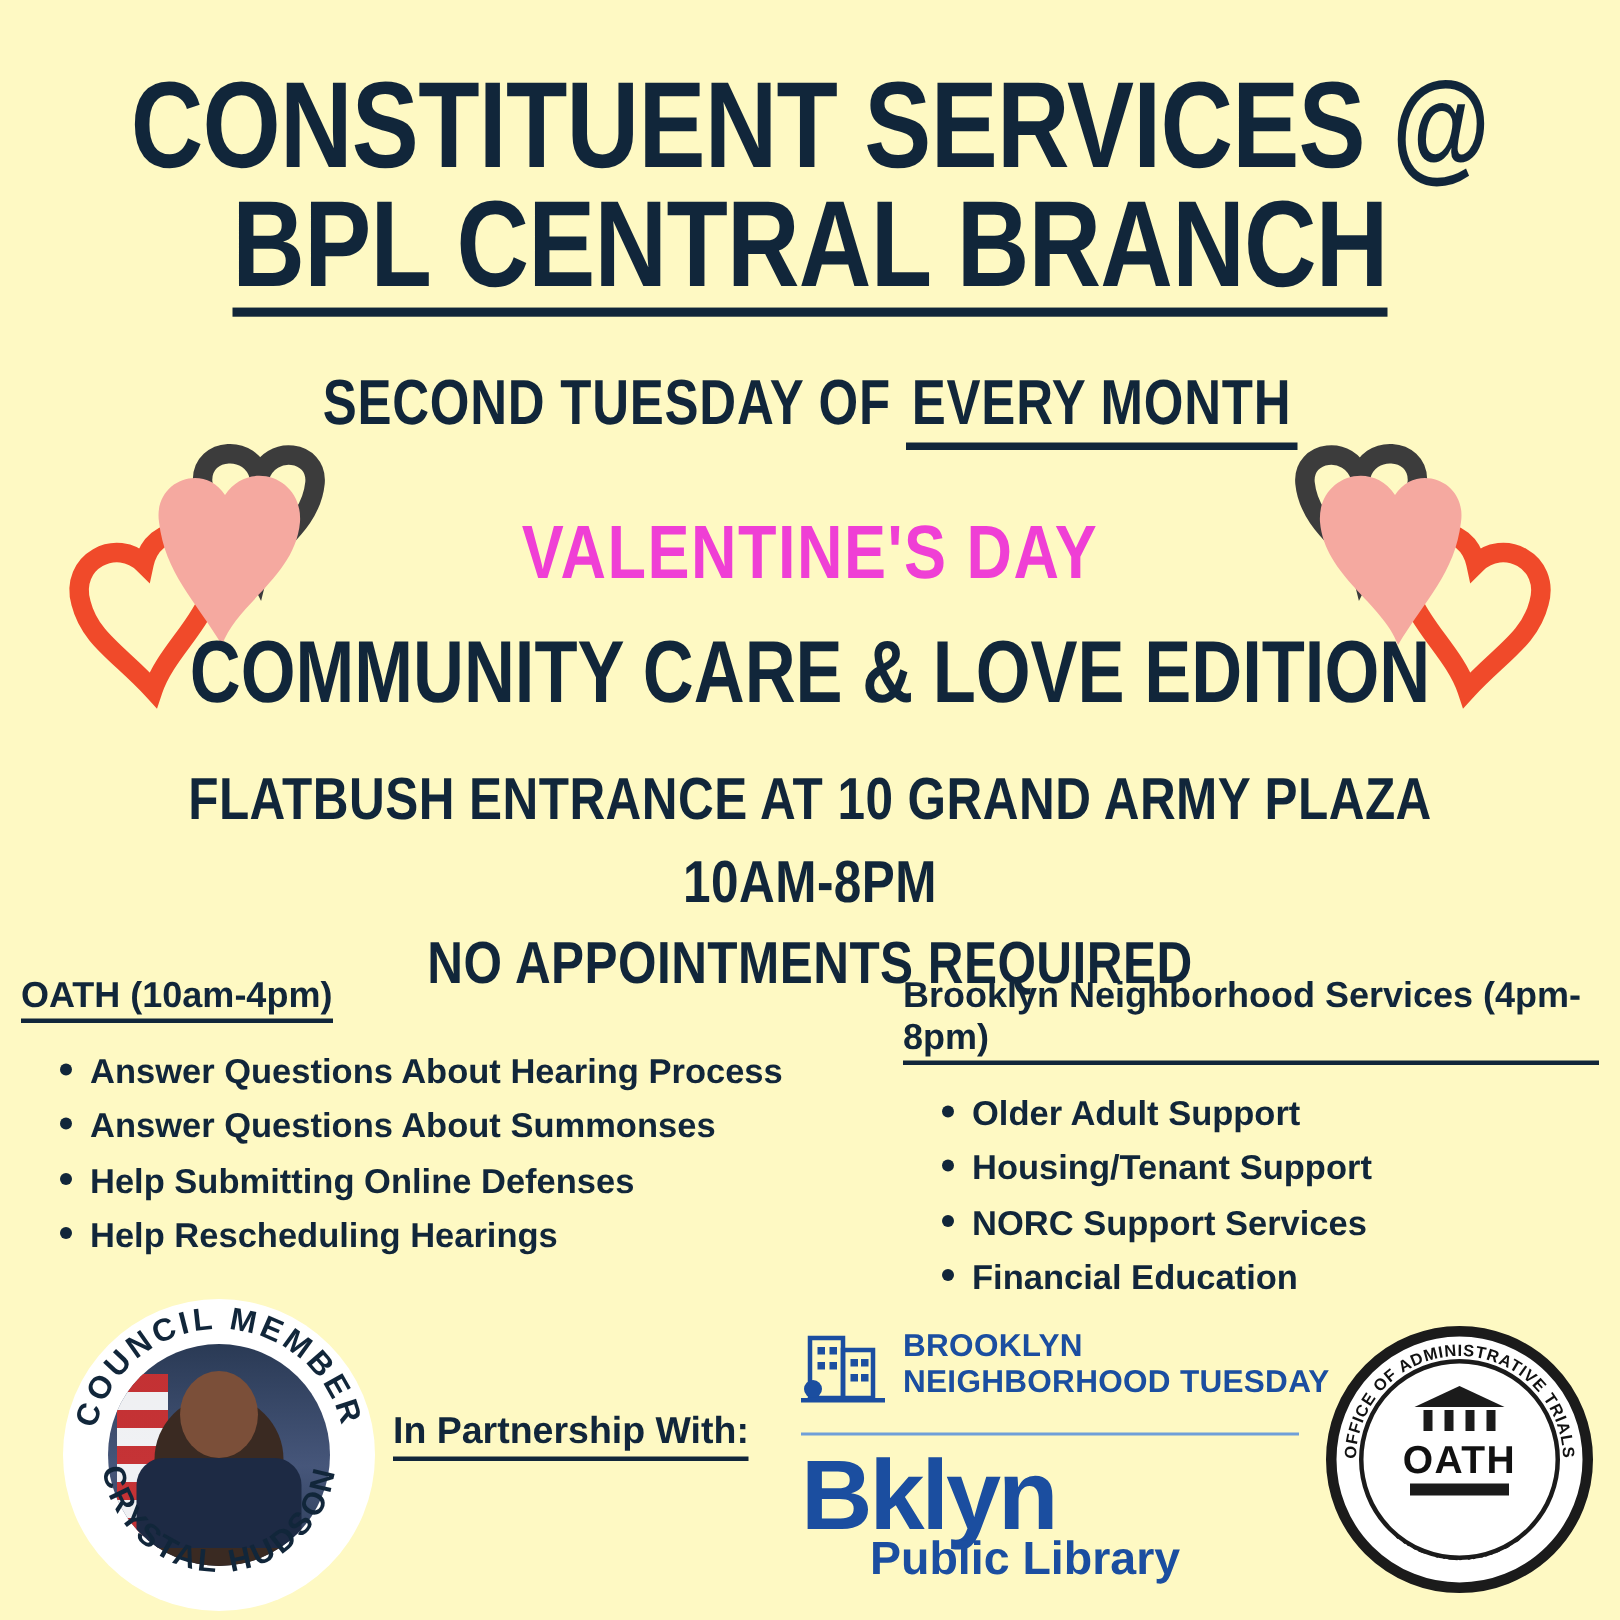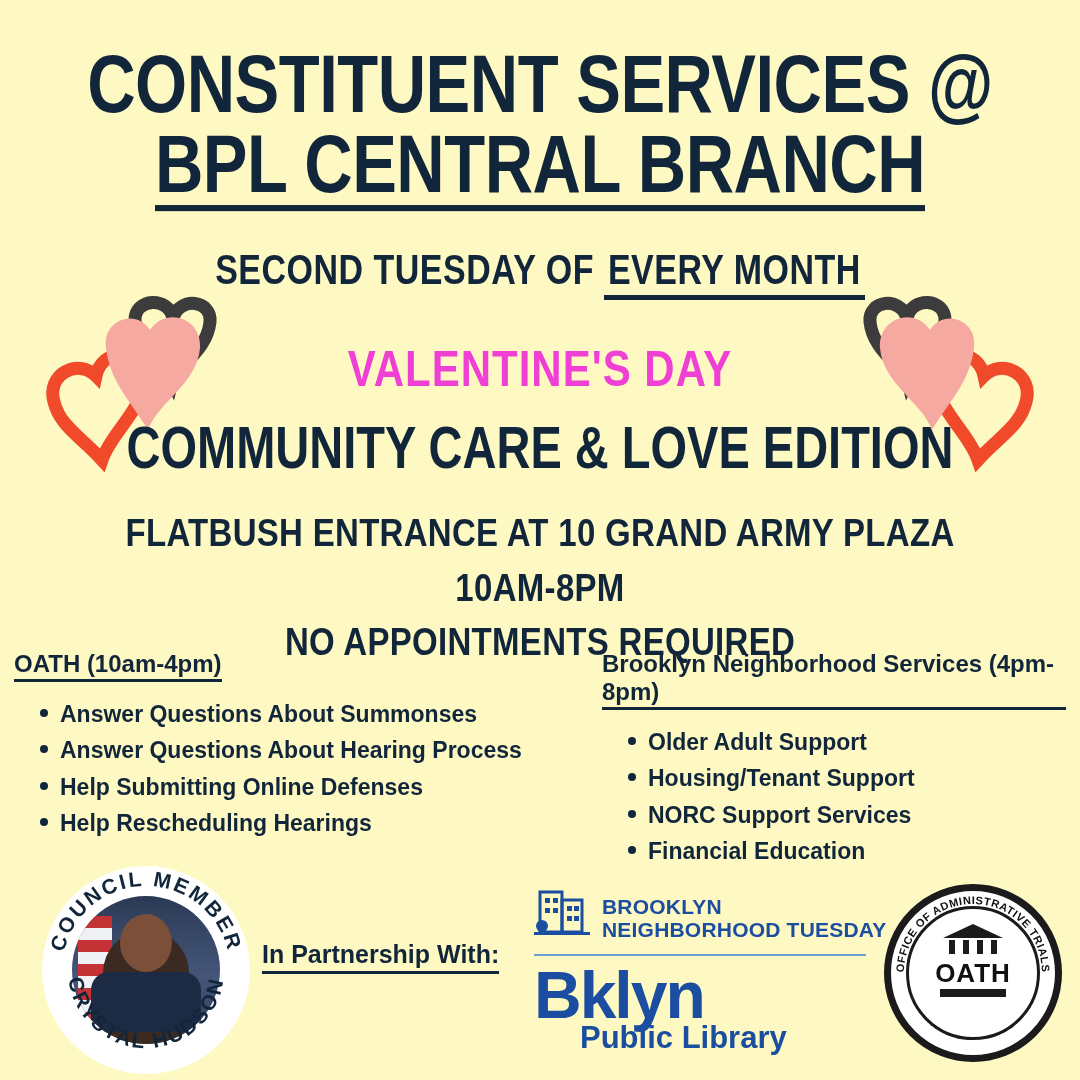--- a/index.html
+++ b/index.html
@@ -238,21 +238,21 @@
   }
   .seal-text svg { width: 208px; height: 208px; }
 
   
   .bns {
     position: absolute;
     left: 534px;
     top: 886px;
     width: 356px;
   }
-  .bns-row { display: flex; align-items: flex-end; }
+  .bns-row { display: flex; align-items: flex-start; }
   .bns-text {
     margin-left: 12px;
     color: #1b4ea0;
     font-size: 21px;
     font-weight: bold;
     line-height: 1.12;
     letter-spacing: 0.2px;
   }
   .bns-divider {
     margin-top: 12px;
@@ -383,22 +383,22 @@
   <div class="details">
     <div>FLATBUSH ENTRANCE AT 10 GRAND ARMY PLAZA</div>
     <div>10AM-8PM</div>
     <div>NO APPOINTMENTS REQUIRED</div>
   </div>
 
   <div class="cols">
     <div class="col left">
       <h3>OATH (10am-4pm)</h3>
       <ul>
+        <li>Answer Questions About Hearing Process</li>
         <li>Answer Questions About Summonses</li>
-        <li>Answer Questions About Hearing Process</li>
         <li>Help Submitting Online Defenses</li>
         <li>Help Rescheduling Hearings</li>
       </ul>
     </div>
     <div class="col right">
       <h3>Brooklyn Neighborhood Services (4pm-8pm)</h3>
       <ul>
         <li>Older Adult Support</li>
         <li>Housing/Tenant Support</li>
         <li>NORC Support Services</li>

